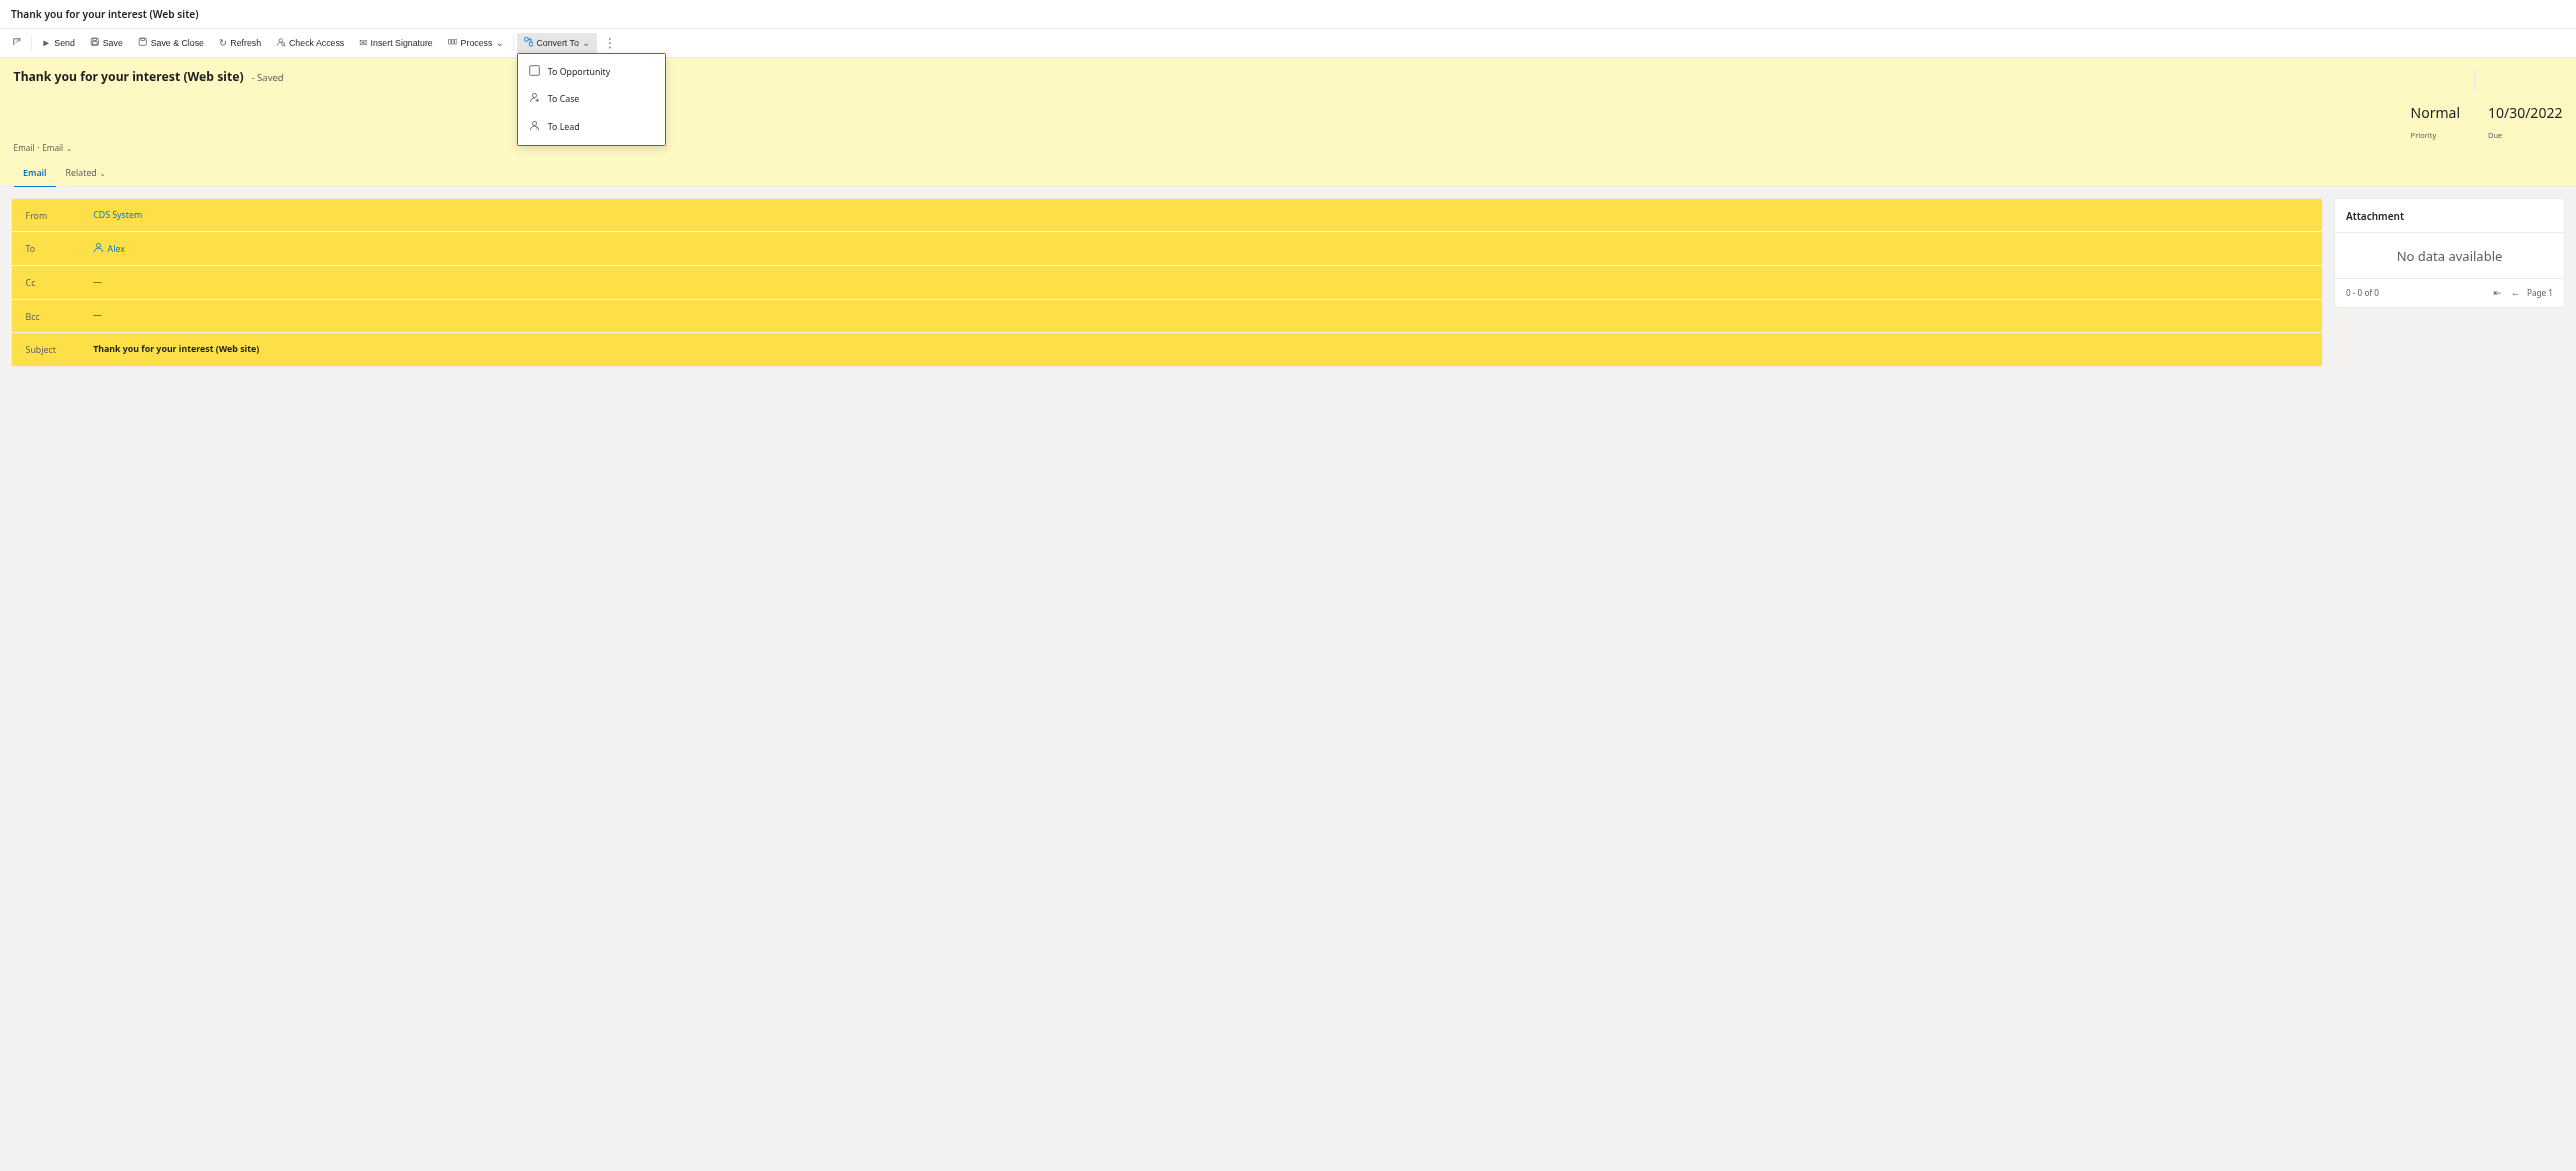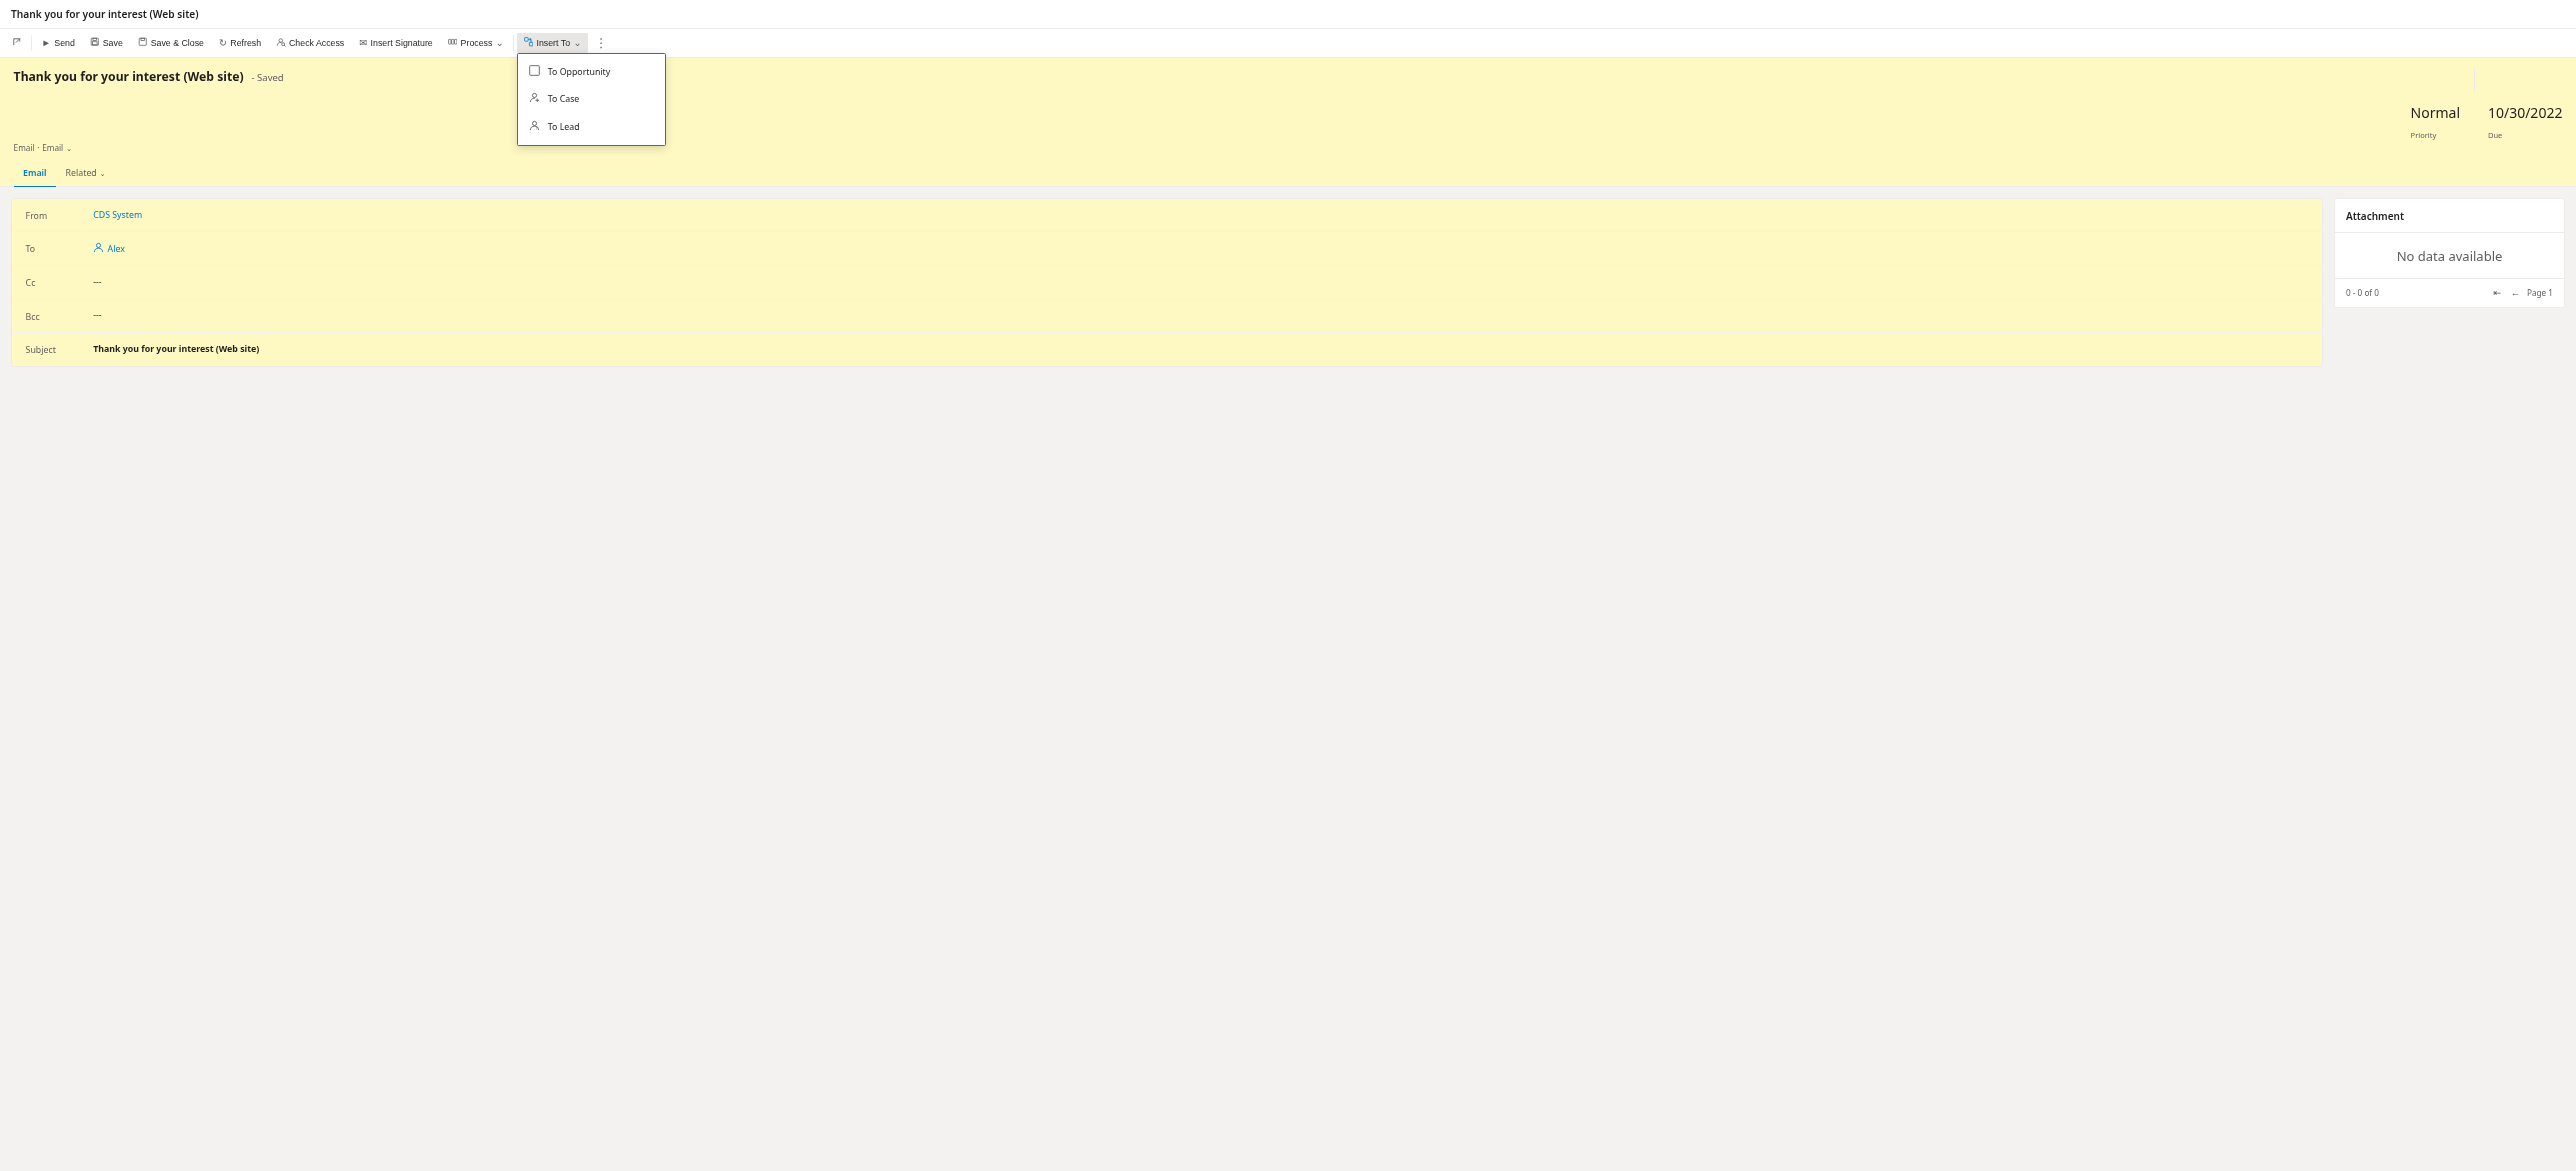--- a/index.html
+++ b/index.html
@@ -215,21 +215,21 @@
     }
 
     .main-content {
       display: flex;
       gap: 11px;
       padding: 11px;
       align-items: flex-start;
     }
 
     .email-form {
-      background: #fef9c3;
+      background: #fde047;
       border: 0.7px solid #edebe9;
       border-radius: 2.7px;
       flex: 1;
       padding: 0;
       min-width: 0;
     }
 
     .form-row {
       display: flex;
       align-items: flex-start;
@@ -411,21 +411,21 @@
   <div class="convert-to-wrapper">
     <button class="convert-to-btn">
       <span class="toolbar-icon">
         <svg width="9.5" height="9.5" viewBox="0 0 16 16" fill="none" xmlns="http://www.w3.org/2000/svg">
           <rect x="1" y="1" width="6" height="6" rx="1" stroke="#0078d4" stroke-width="1.4"></rect>
           <rect x="9" y="9" width="6" height="6" rx="1" stroke="#0078d4" stroke-width="1.4"></rect>
           <path d="M8 4h2a2 2 0 012 2v2" stroke="#0078d4" stroke-width="1.4" stroke-linecap="round"></path>
           <path d="M10 2l2 2-2 2" stroke="#0078d4" stroke-width="1.4" stroke-linecap="round" stroke-linejoin="round"></path>
         </svg>
       </span>
-      <span>Insert To</span>
+      <span>Convert To</span>
       <span class="toolbar-icon">⌄</span>
     </button>
 
     <div class="convert-to-dropdown">
       <div class="dropdown-item">
         <span class="dropdown-icon">
           <svg width="11" height="11" viewBox="0 0 16 16" fill="none" xmlns="http://www.w3.org/2000/svg">
             <rect x="1" y="1" width="14" height="14" rx="1" stroke="#605e5c" stroke-width="1.3"></rect>
           </svg>
         </span>

